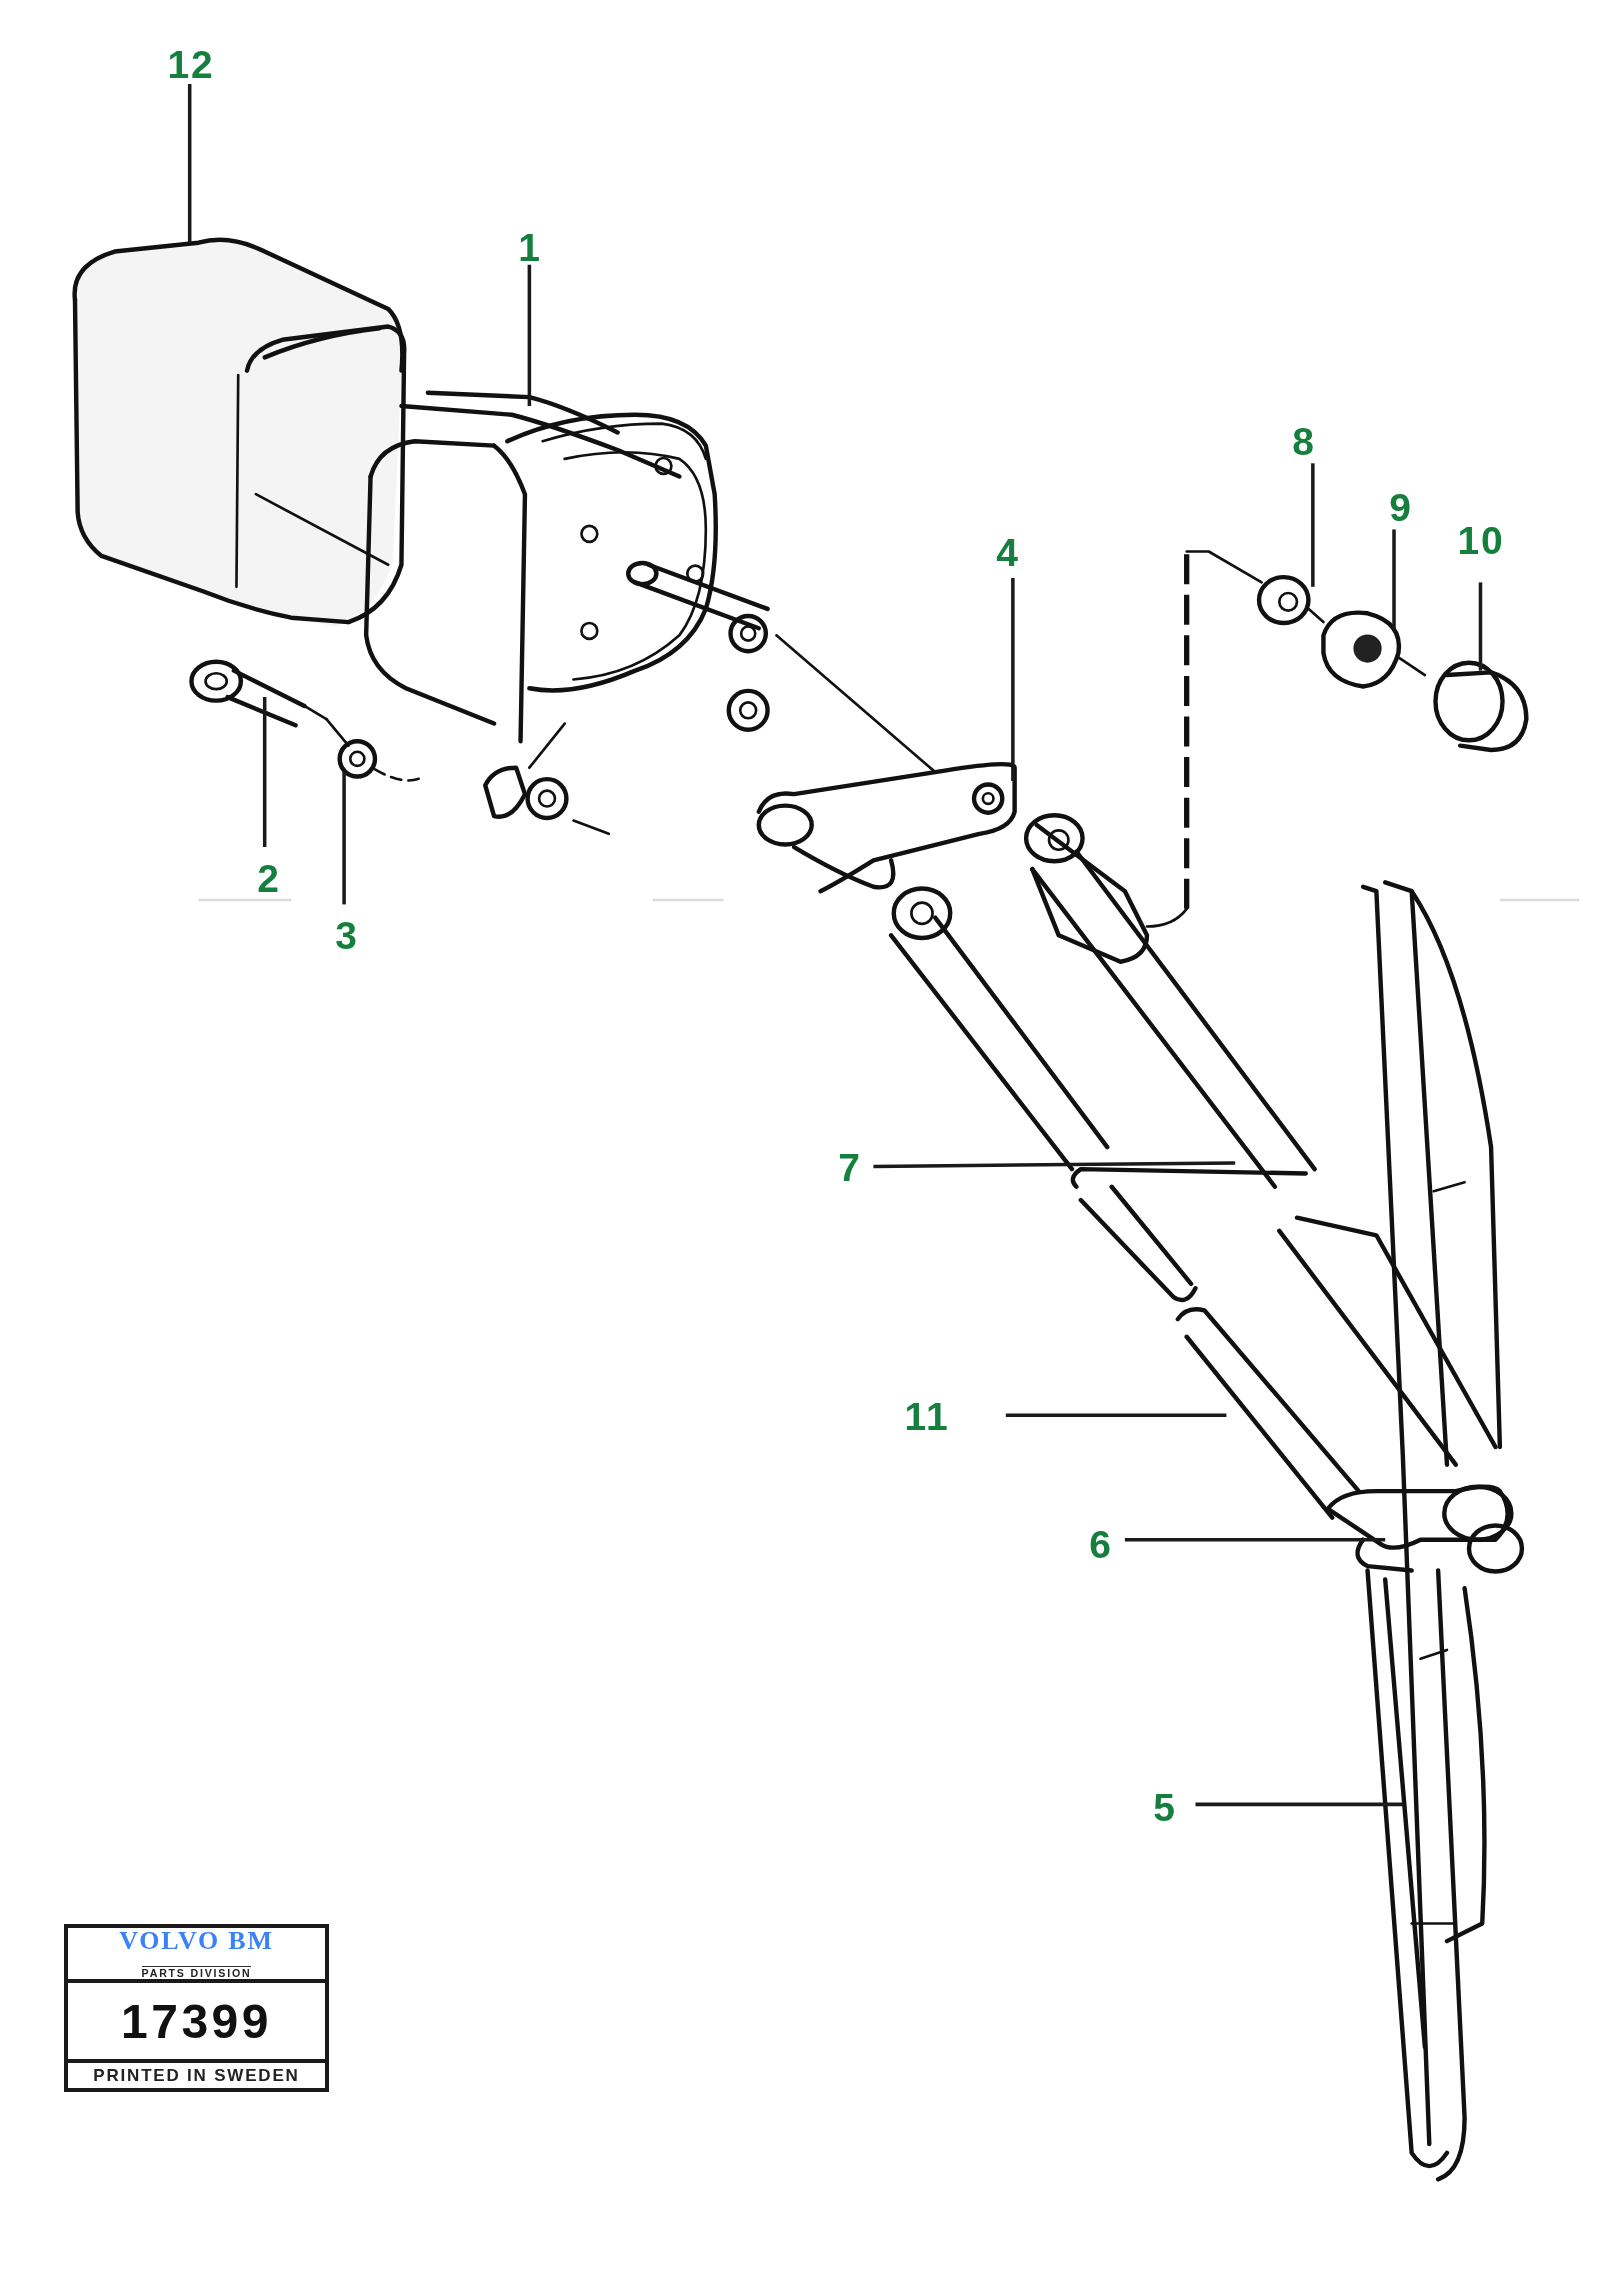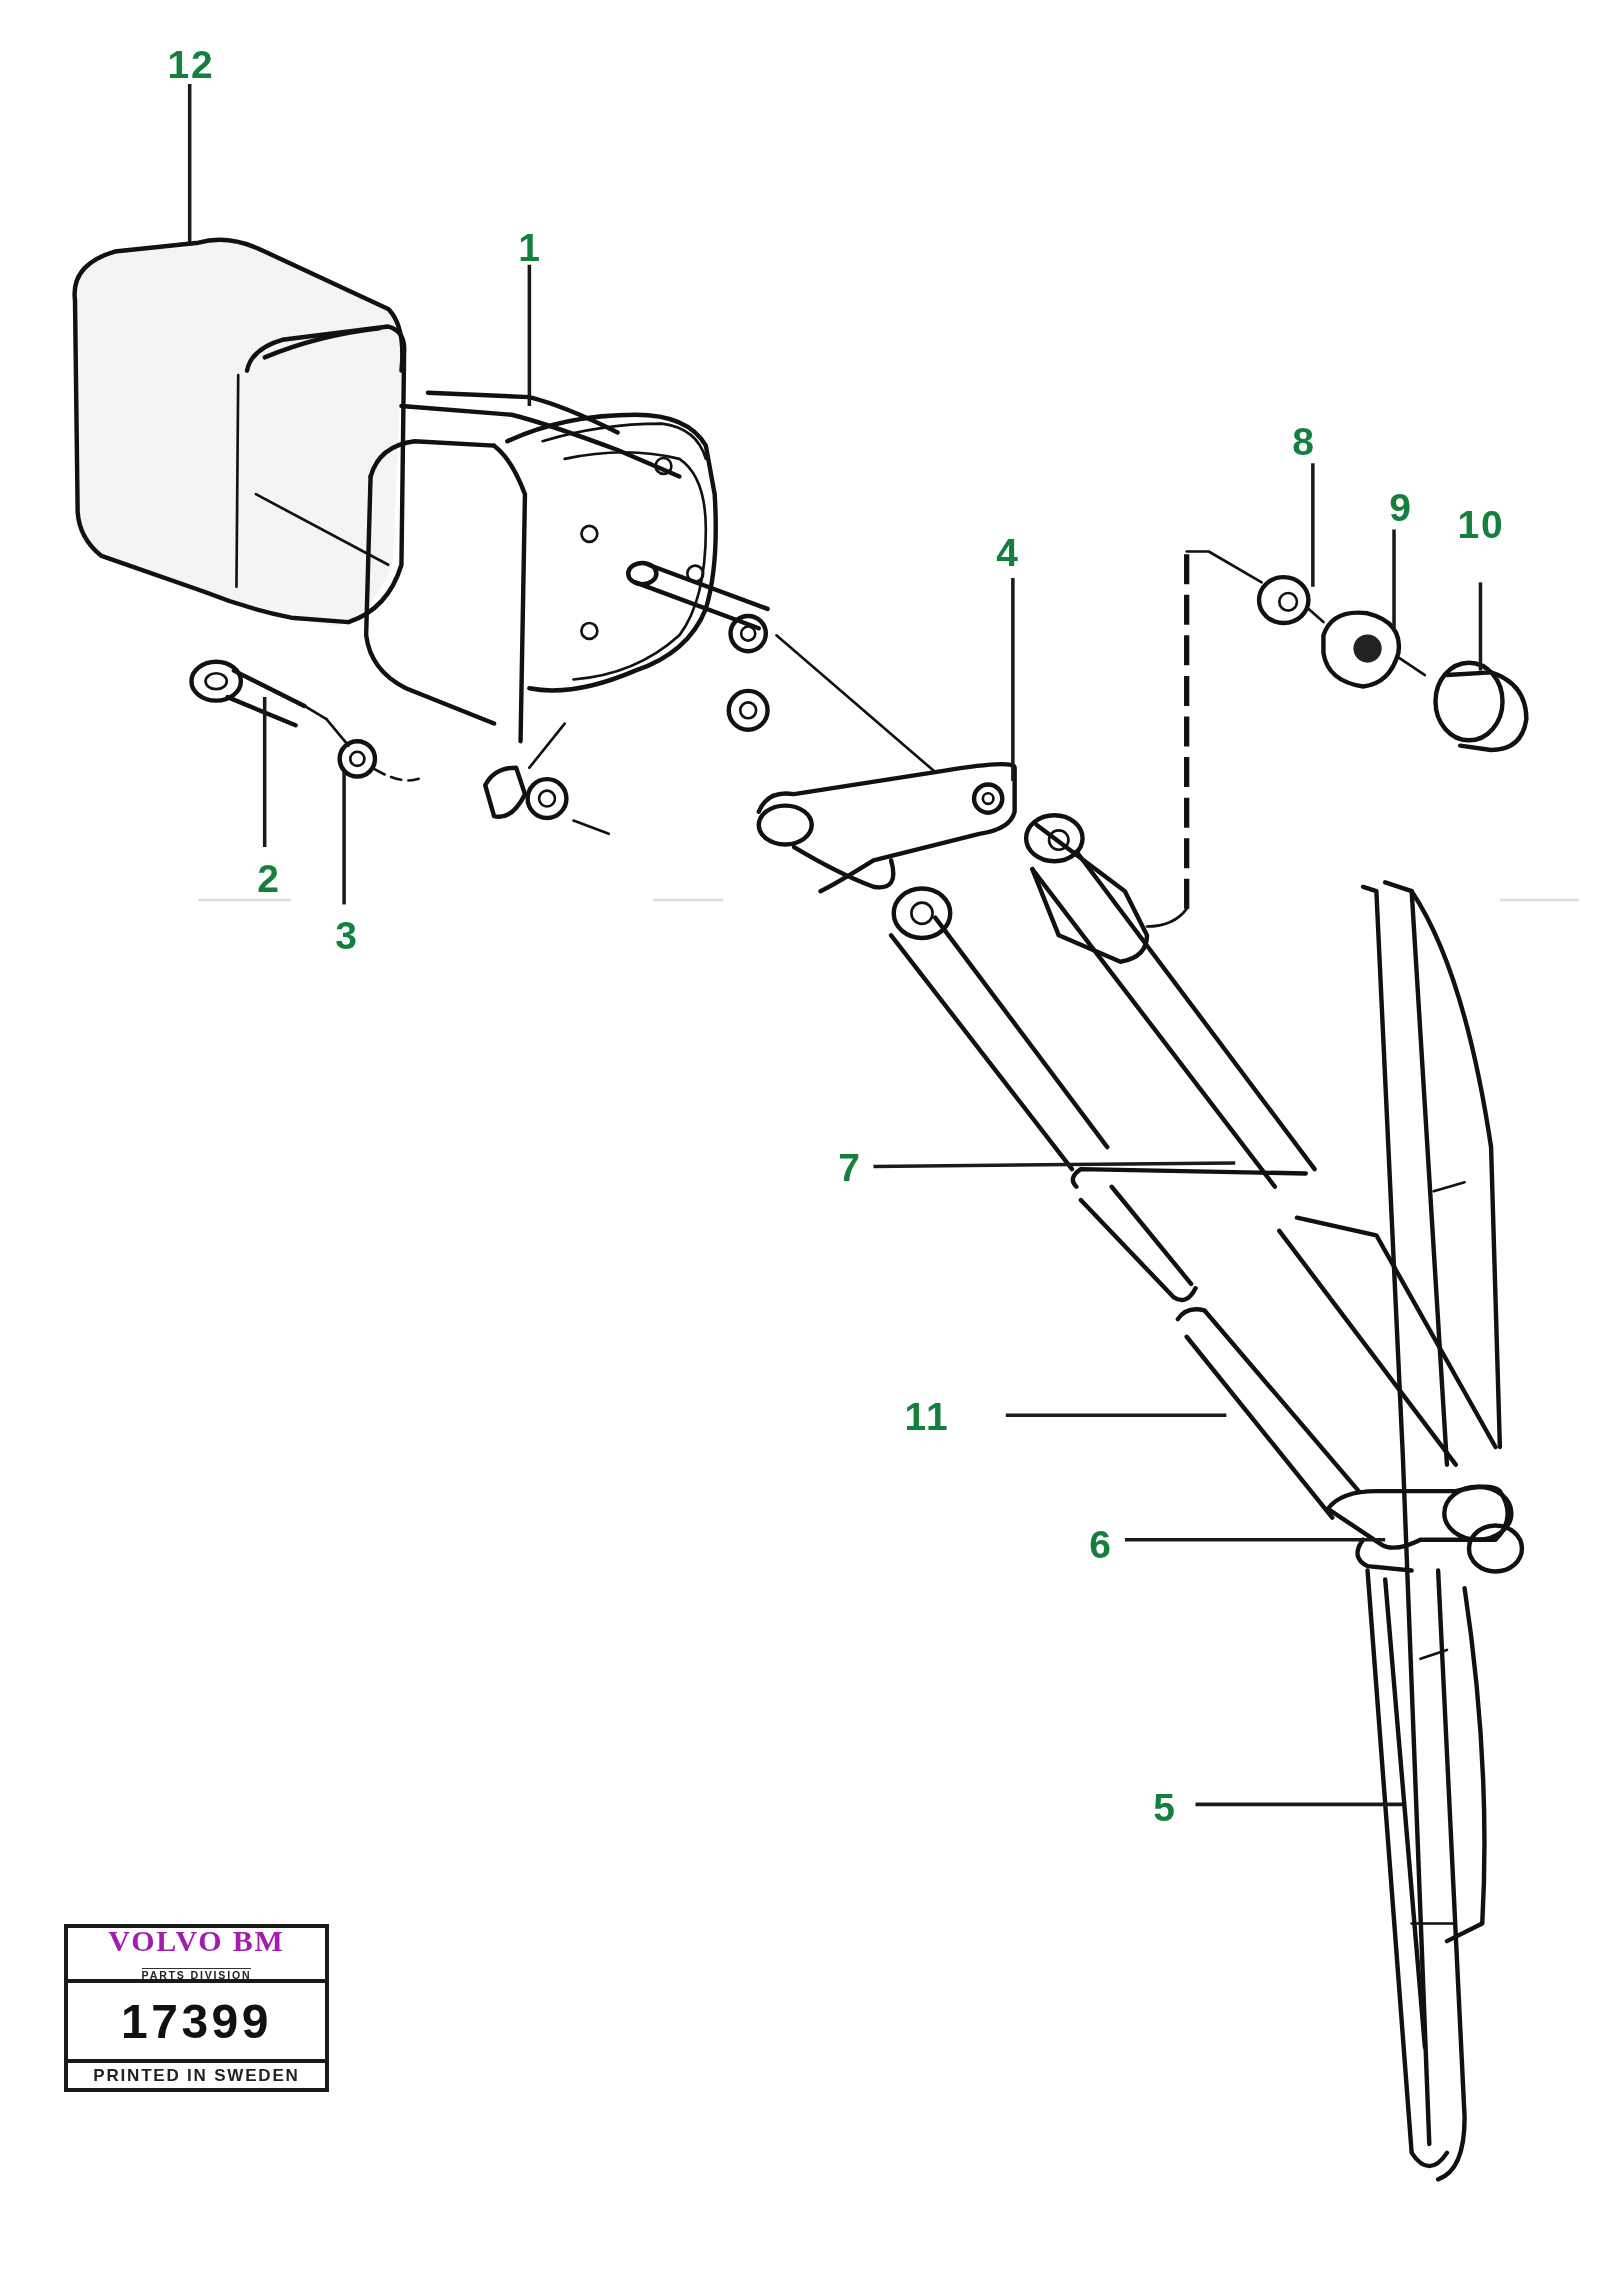--- a/index.html
+++ b/index.html
@@ -17,21 +17,21 @@
     font-family: "Liberation Sans", sans-serif;
   }
   .stamp {
     position: absolute; left: 64px; top: 1924px; width: 265px; height: 168px;
     border: 4.4px solid #1a1a1a; box-sizing: border-box; background: #fff;
     display: flex; flex-direction: column;
   }
   .stamp-top { border-bottom: 4.4px solid #1a1a1a; height: 51px; display: flex; flex-direction: column;
                align-items: center; justify-content: center; }
   .stamp-brand { font-family: "Liberation Serif", "DejaVu Serif", serif; font-weight: bold;
-                 font-size: 30px; letter-spacing: 1.8px; line-height: 1; color: #a21caf; }
+                 font-size: 26px; letter-spacing: 1.8px; line-height: 1; color: #3b82f6; }
   .stamp-sub { font-size: 10.6px; font-weight: bold; letter-spacing: 1.8px; color: #222; margin-top: 12px;
                border-top: 1.8px solid #333; padding-top: 0.9px; }
   .stamp-num { flex: 1; display: flex; align-items: center; justify-content: center;
                font-size: 48px; font-weight: bold; letter-spacing: 3.5px; color: #111; border-radius: 16px; }
   .stamp-bottom { border-top: 4.4px solid #1a1a1a; height: 25px; display: flex; align-items: center;
                   justify-content: center; font-size: 17px; font-weight: bold; letter-spacing: 1.8px; color: #222; }
   .faint { fill: none; stroke: #dcdcdc; stroke-width: 3; }
 </style>
 </head>
 <body>
@@ -186,21 +186,21 @@
   </g>
 </svg>
 
 <div class="callout" style="left:191px; top:64px;">12</div>
 <div class="callout" style="left:530px; top:247px;">1</div>
 <div class="callout" style="left:269px; top:878px;">2</div>
 <div class="callout" style="left:347px; top:935px;">3</div>
 <div class="callout" style="left:1008px; top:552px;">4</div>
 <div class="callout" style="left:1304px; top:441px;">8</div>
 <div class="callout" style="left:1401px; top:507px;">9</div>
-<div class="callout" style="left:1481px; top:524px;">10</div>
+<div class="callout" style="left:1481px; top:540px;">10</div>
 <div class="callout" style="left:850px; top:1167px;">7</div>
 <div class="callout" style="left:927px; top:1416px;">11</div>
 <div class="callout" style="left:1101px; top:1544px;">6</div>
 <div class="callout" style="left:1165px; top:1807px;">5</div>
 
 <div class="stamp">
   <div class="stamp-top">
     <span class="stamp-brand">VOLVO BM</span>
     <span class="stamp-sub">PARTS DIVISION</span>
   </div>

